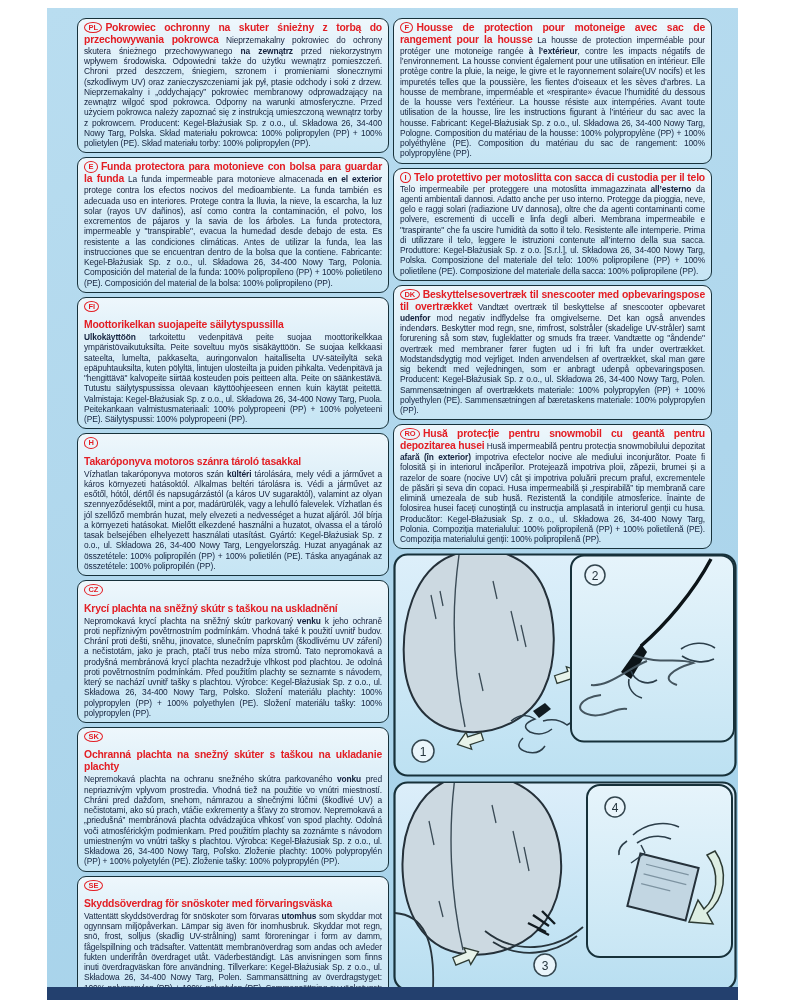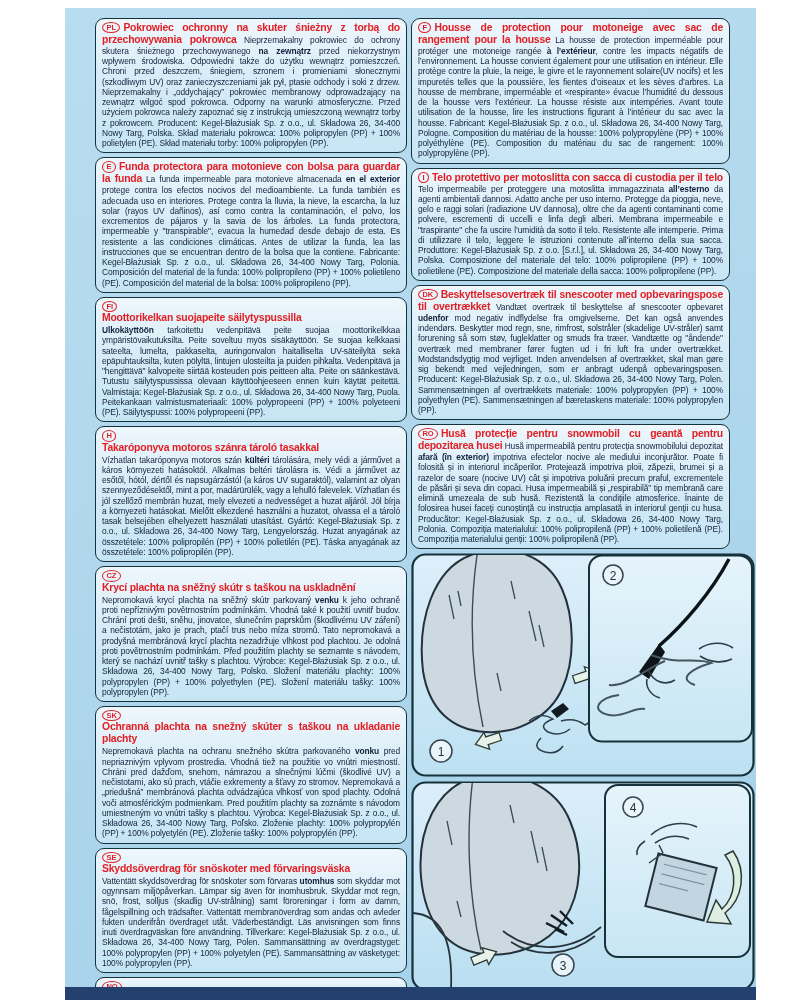--- a/index.html
+++ b/index.html
@@ -1,41 +1,41 @@
 <!DOCTYPE html>
 <html><head>
 <meta charset="utf-8">
 <style>
   * { margin:0; padding:0; box-sizing:border-box; }
   html,body { width:800px; height:1000px; }
   body { background:#ffffff; font-family:"Liberation Sans", sans-serif; }
   .page { position:relative; width:800px; height:1000px; background:#ffffff; overflow:hidden; }
   .content {
-    position:absolute; left:65px; top:8px; width:691px; height:992px;
+    position:absolute; left:47px; top:8px; width:691px; height:992px;
     background:linear-gradient(160deg,#b9ddf0 0%, #aed6ec 55%, #a5d2ea 100%);
     padding:10px 26px 18px 30px; overflow:hidden;
   }
   .cols { display:flex; gap:4px; }
   .col { display:flex; flex-direction:column; gap:4px; }
   .col-left  { width:312px; }
   .col-right { width:319px; }
   .lang-box {
     border:1.6px solid #17313a; border-radius:9px;
     background:linear-gradient(180deg,#eef7fc 0%, #d7ecf7 45%, #c6e5f4 100%);
     padding:3px 6px 4px 6px;
     font-size:8.4px; line-height:1.22; letter-spacing:-0.1px;
     color:#14213d; text-align:justify;
   }
   .code-badge {
     display:inline-block; border:1.3px solid #e31e24; border-radius:50%;
     padding:0 3.5px; margin-right:3px; color:#e31e24; font-weight:700;
     font-size:7.5px; line-height:1.25; vertical-align:1px; background:transparent;
   }
   .sec-title { font-weight:700; color:#e31e24; font-size:10.4px; line-height:1.15; letter-spacing:-0.2px; }
-  .sec-title.block { display:block; margin-bottom:1px; }
+  .sec-title.block { display:block; margin-bottom:1px;margin-top:7px; }
   .sec-body .b { font-weight:700; }
   .illus { border-radius:12px; margin-right:-25px; position:relative; }
   .illus svg { display:block; width:100%; height:100%; }
   .illus-a { height:224px; }
   .illus-b { height:210px; }
   .bottom-strip {
     position:absolute; left:0; right:0; bottom:0; height:13px;
     background:#23406e;
   }
   .fig-num { font-family:"Liberation Sans", sans-serif; font-size:12px; fill:#23333c; }

